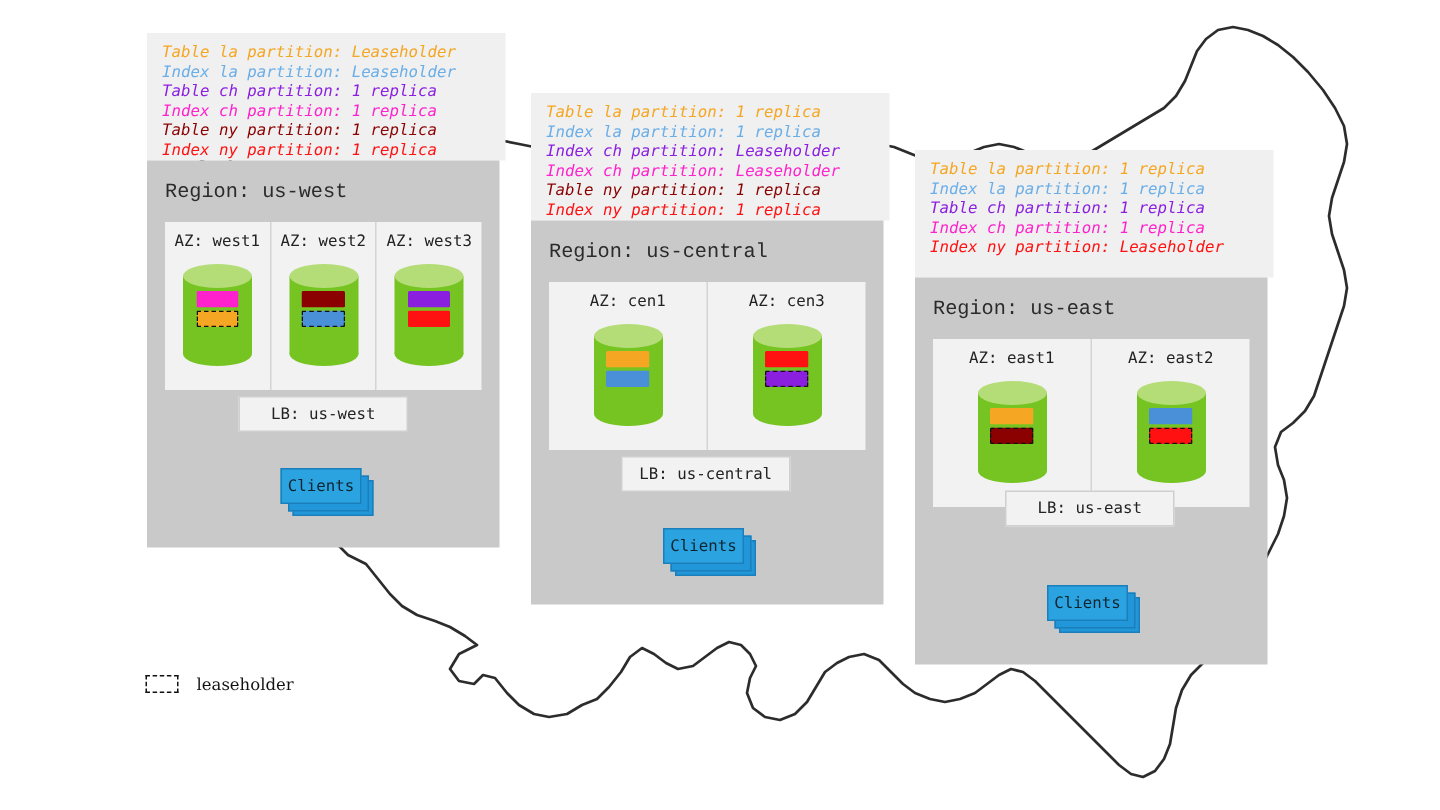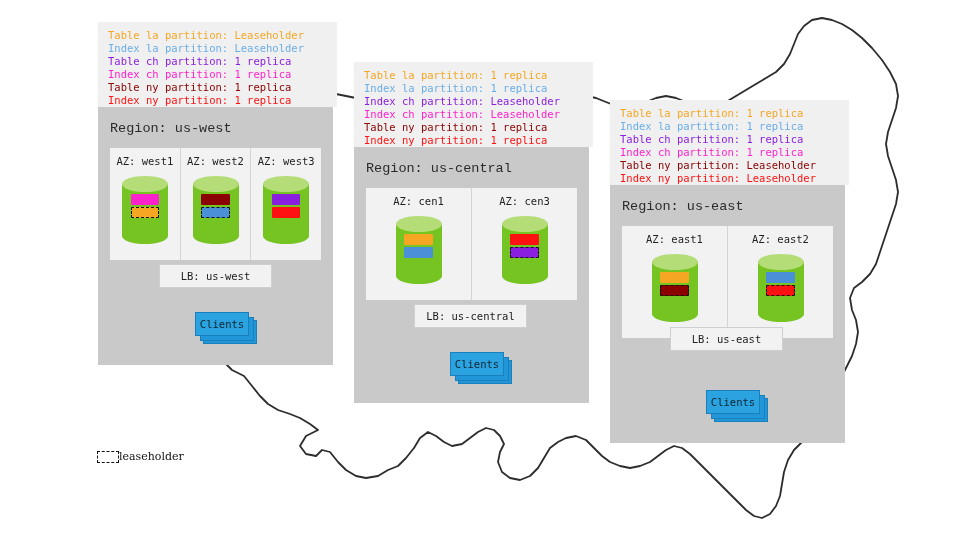--- a/index.html
+++ b/index.html
@@ -11,20 +11,21 @@
   #stage{position:absolute;left:0;top:0;width:960px;height:540px;}
 
   .map-svg{position:absolute;left:0;top:0;width:960px;height:540px;pointer-events:none;}
 
   
   .info-panel{
     position:absolute;background:#f0f0f0;
     padding:7px 20px 8px 10px;
     box-sizing:border-box;
     line-height:13.1px;
+    font-style:italic;
   }
   .info-line{
     font-family:"DejaVu Sans Mono","Liberation Mono",monospace;
     font-size:10.5px;white-space:pre;letter-spacing:0px;
   }
 
   
   .region-panel{position:absolute;background:#c9c9c9;box-sizing:border-box;}
   .region-title{
     position:absolute;font-size:13.5px;color:#2b2b2b;white-space:pre;
@@ -63,34 +64,34 @@
 
   
   .lb-box{
     position:absolute;background:#f2f2f2;border:1px solid #cfcfcf;
     box-sizing:border-box;display:flex;align-items:center;justify-content:center;
     font-size:10.5px;color:#222;white-space:pre;
     font-family:"DejaVu Sans Mono","Liberation Mono",monospace;
   }
 
   
-  .clients{position:absolute;margin-left:8px;}
+  .clients{position:absolute;}
   .clients .sheet{position:absolute;background:#2196d8;border:1.3px solid #1a7fba;box-sizing:border-box;}
   .clients .front{
     position:absolute;left:0;top:0;background:#2aa3e0;border:1.3px solid #1a7fba;
     box-sizing:border-box;display:flex;align-items:center;justify-content:center;
     font-size:10.5px;color:#10242e;white-space:pre;
     font-family:"DejaVu Sans Mono","Liberation Mono",monospace;
   }
 
   
   .conn{position:absolute;left:0;top:0;width:960px;height:540px;pointer-events:none;}
 
   
-  .legend{position:absolute;display:flex;align-items:flex-end;gap:0;}
+  .legend{position:absolute;display:flex;align-items:flex-start;gap:12px;}
   .legend-swatch{width:22px;height:12px;border:1.6px dashed #111;background:#fff;box-sizing:border-box;}
   .legend-text{font-family:"DejaVu Serif","Liberation Serif",serif;font-size:11px;color:#111;}
 </style>
 </head>
 <body>
 
 <div id="stage">
 
   <svg class="map-svg" viewBox="0 0 960 540">
     <path d="M119,205 L117,190 L122,176 L118,166 L124,158 L120,146 L127,140
@@ -261,21 +262,20 @@
     <div class="sheet" style="left:8px;top:8px;width:54px;height:24px;"></div>
     <div class="sheet" style="left:5px;top:5px;width:54px;height:24px;"></div>
     <div class="front" style="width:54px;height:24px;">Clients</div>
   </div>
 
   <div class="info-panel" style="left:610px;top:100px;width:239px;height:85px;">
     <div class="info-line" style="color:#f5a623">Table la partition: 1 replica</div>
     <div class="info-line" style="color:#6aaee8">Index la partition: 1 replica</div>
     <div class="info-line" style="color:#8b1fe0">Table ch partition: 1 replica</div>
     <div class="info-line" style="color:#ff22cc">Index ch partition: 1 replica</div>
-    <div class="info-line" style="color:#8b0000">Table ny partition: Leaseholder</div>
     <div class="info-line" style="color:#ff1111">Index ny partition: Leaseholder</div>
   </div>
 
   <div class="region-panel" style="left:610px;top:185px;width:235px;height:258px;"></div>
   <div class="region-title" style="left:622px;top:199px;">Region: us-east</div>
 
   <div class="az-row" style="left:622px;top:226px;width:211px;height:112px;">
     <div class="az-cell">
       <div class="az-label">AZ: east1</div>
       <div class="db" style="width:46px;height:68px;">

